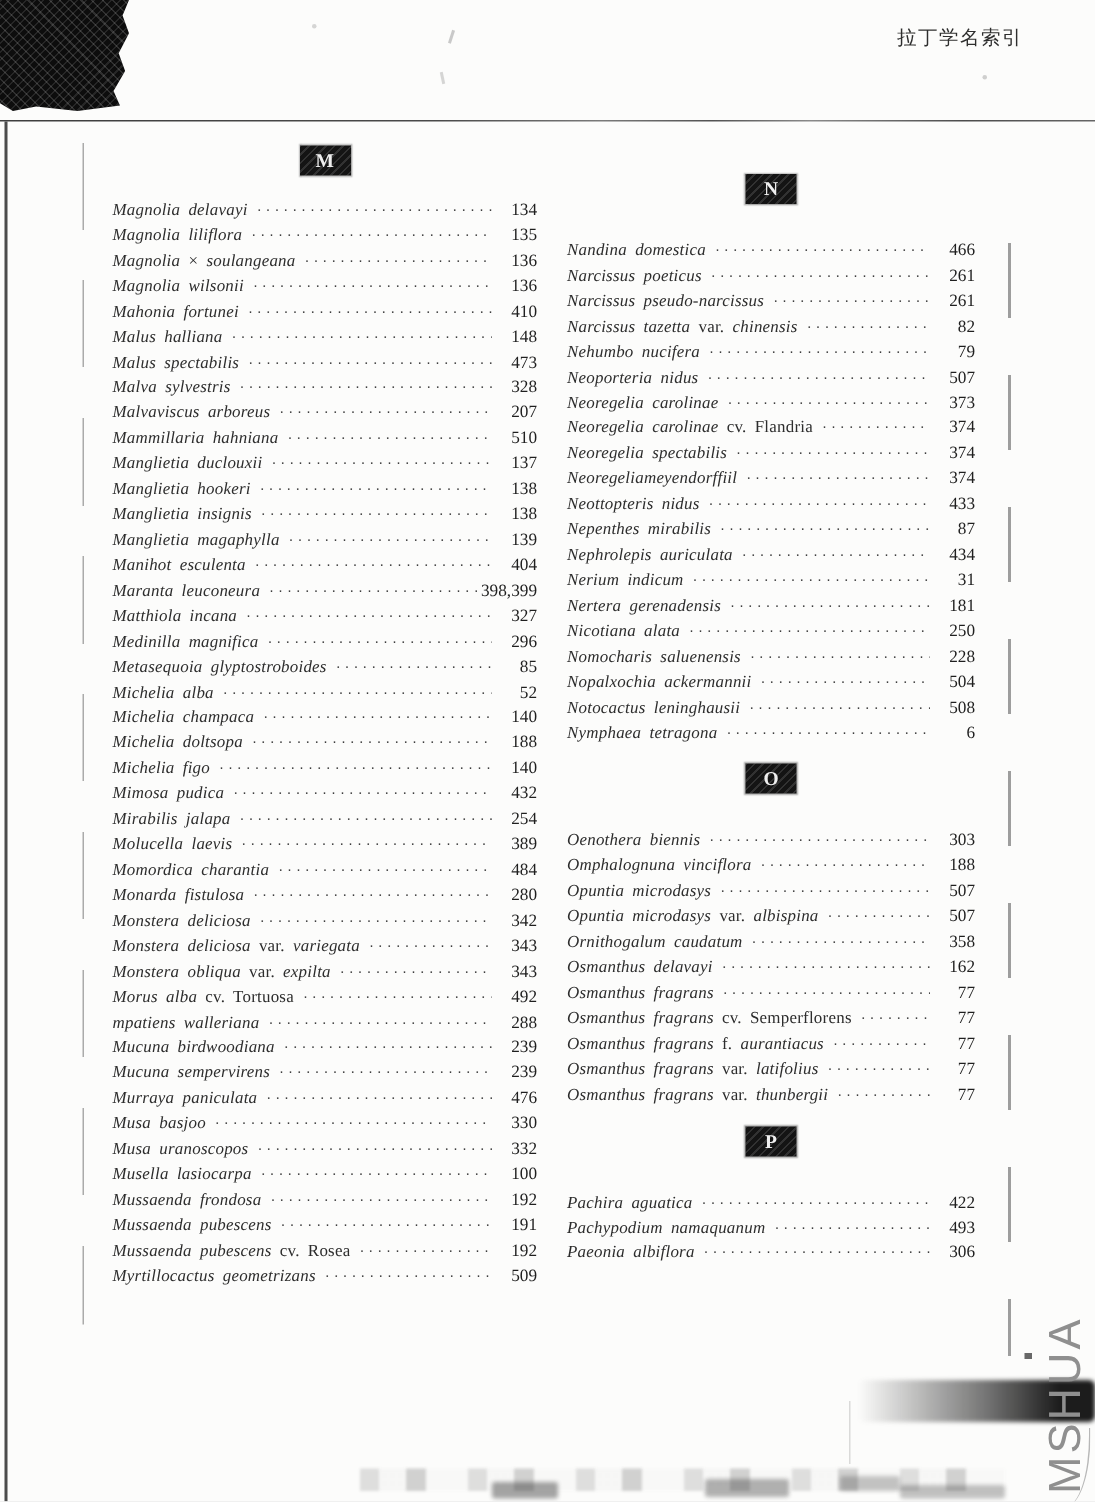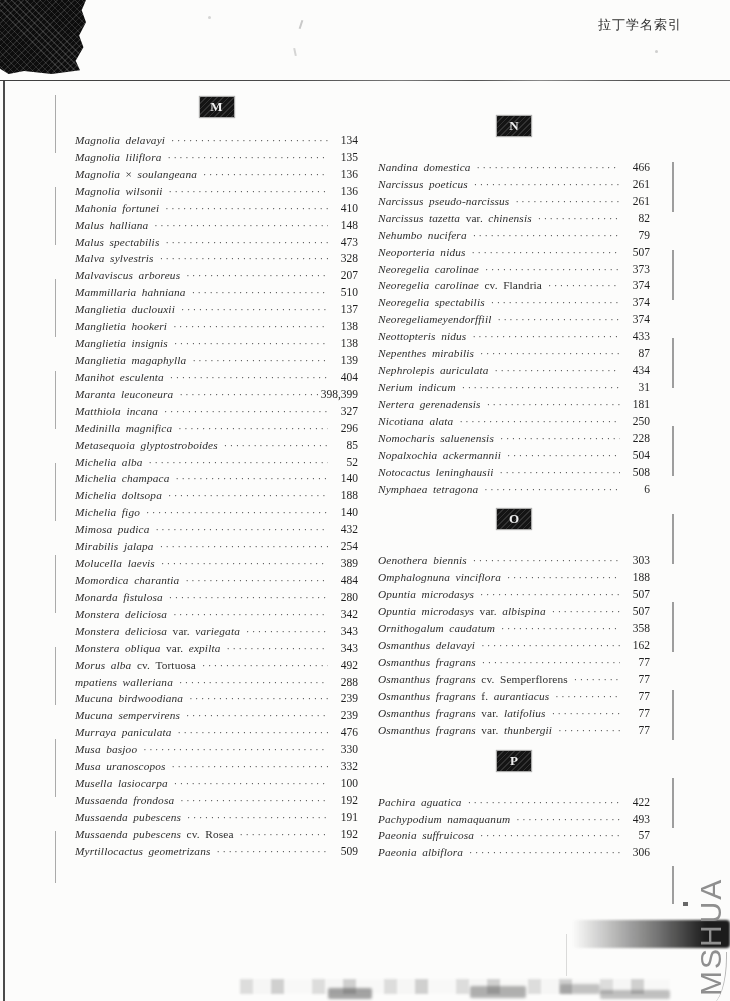--- a/index.html
+++ b/index.html
@@ -505,25 +505,20 @@
         <span class="entry-name"><span class="it">Pachira</span><span class="it"> aguatica</span></span>
         <span class="leader"></span>
         <span class="entry-page">422</span>
       </div>
       <div class="entry-row">
         <span class="entry-name"><span class="it">Pachypodium</span><span class="it"> namaquanum</span></span>
         <span class="leader"></span>
         <span class="entry-page">493</span>
       </div>
       <div class="entry-row">
-        <span class="entry-name"><span class="it">Paeonia</span><span class="it"> suffruicosa</span></span>
-        <span class="leader"></span>
-        <span class="entry-page">57</span>
-      </div>
-      <div class="entry-row">
         <span class="entry-name"><span class="it">Paeonia</span><span class="it"> albiflora</span></span>
         <span class="leader"></span>
         <span class="entry-page">306</span>
       </div>
     </div>
 
   <div class="mshua">MSHUA</div>
 
 </div>
 

